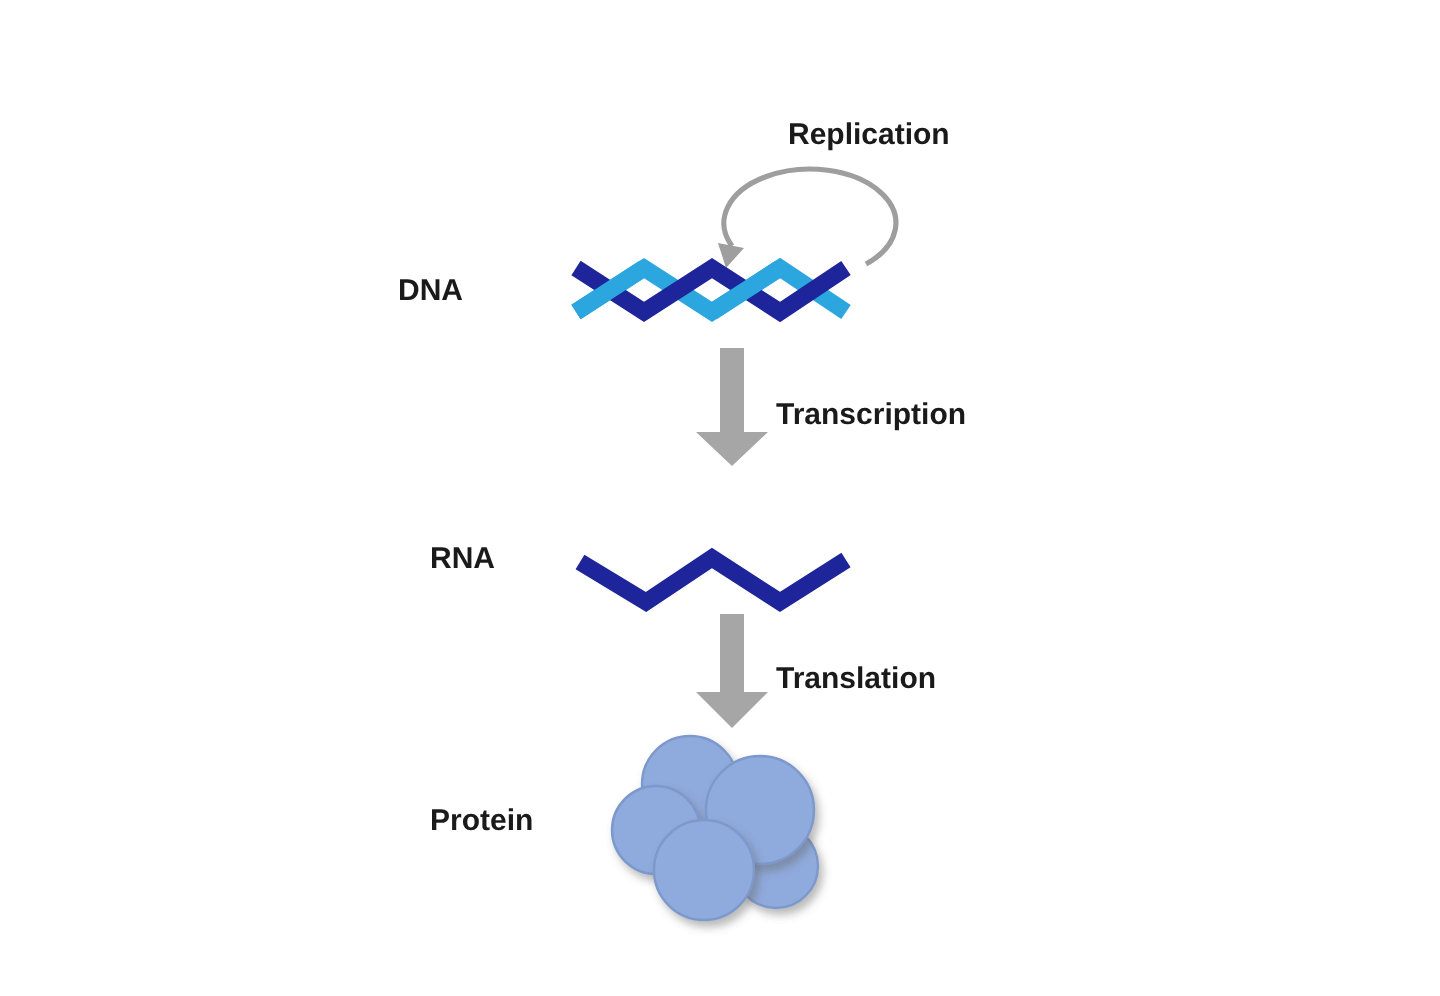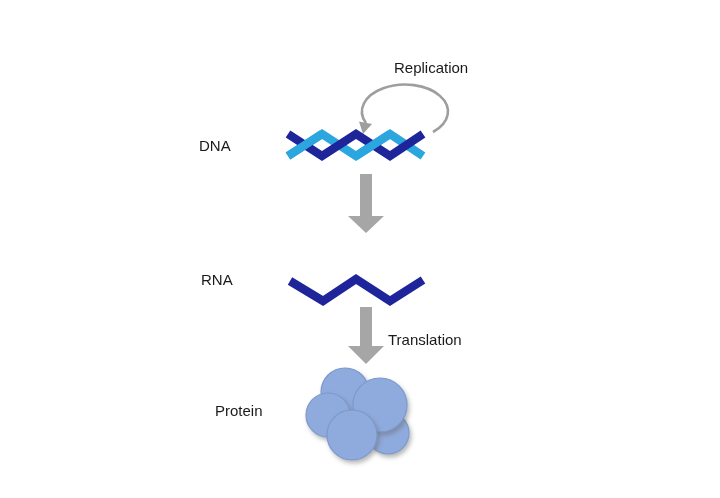--- a/index.html
+++ b/index.html
@@ -3,33 +3,34 @@
 <meta charset="utf-8">
 <style>
   html,body { margin:0; padding:0; }
   #canvas {
     position: relative;
     width: 576px;
     height: 498px;
     background: var(--background, #fff);
     font-family: "Liberation Sans", sans-serif;
     overflow: hidden;
+    font-weight: bold;
   }
   #shapes { position:absolute; left:0; top:0; }
   .lbl {
     position: absolute;
     font-size: 15px;
     line-height: 18px;
     color: var(--text, #1a1a1a);
     white-space: nowrap;
   }
   .lbl-replication   { left:394px; top:59px;  }
   .lbl-dna           { left:199px; top:137px; }
   .lbl-transcription { left:388px; top:199px; }
-  .lbl-rna           { left:201px; top:271px; }
+  .lbl-rna           { left:215px; top:271px; }
   .lbl-translation   { left:388px; top:331px; }
   .lbl-protein       { left:215px; top:402px; }
 </style>
 </head>
 <body>
 
 <div id="canvas">
 
   <svg id="shapes" width="720" height="498" viewBox="0 0 720 498">
     <defs>
@@ -60,16 +61,17 @@
       <circle cx="345" cy="392" r="24" filter="url(#blobShadow)"></circle>
       <circle cx="328" cy="415" r="22" filter="url(#blobShadow)"></circle>
       <circle cx="388" cy="433" r="21" filter="url(#blobShadow)"></circle>
       <circle cx="380" cy="405" r="27" filter="url(#blobShadow)"></circle>
       <circle cx="352" cy="435" r="25" filter="url(#blobShadow)"></circle>
     </g>
   </svg>
 
   <div class="lbl lbl-replication">Replication</div>
   <div class="lbl lbl-dna">DNA</div>
+  <div class="lbl lbl-transcription">Transcription</div>
   <div class="lbl lbl-rna">RNA</div>
   <div class="lbl lbl-translation">Translation</div>
   <div class="lbl lbl-protein">Protein</div>
 </div>
 
 </body></html>

